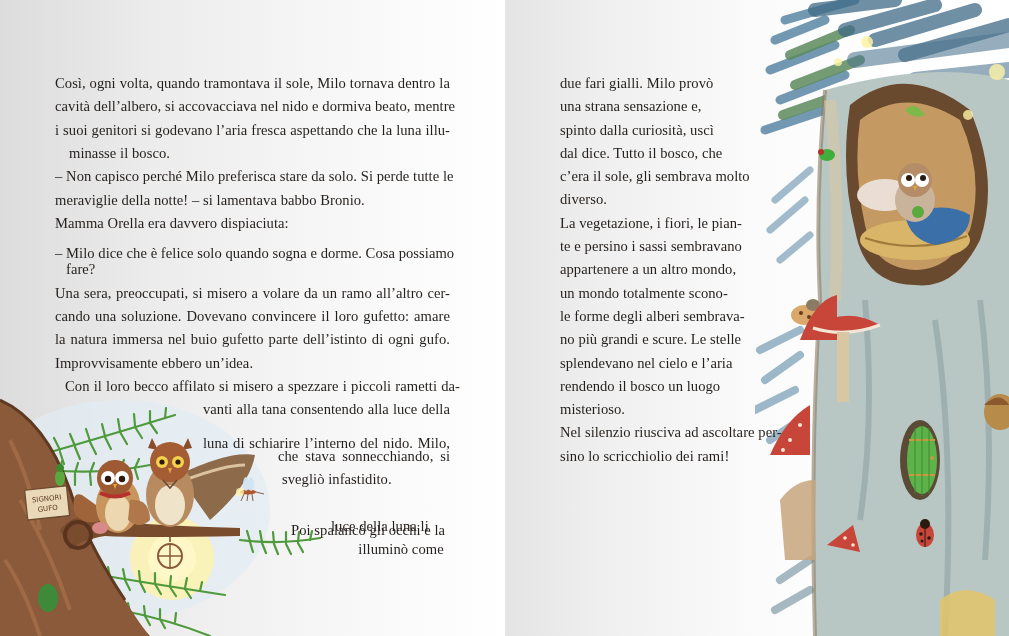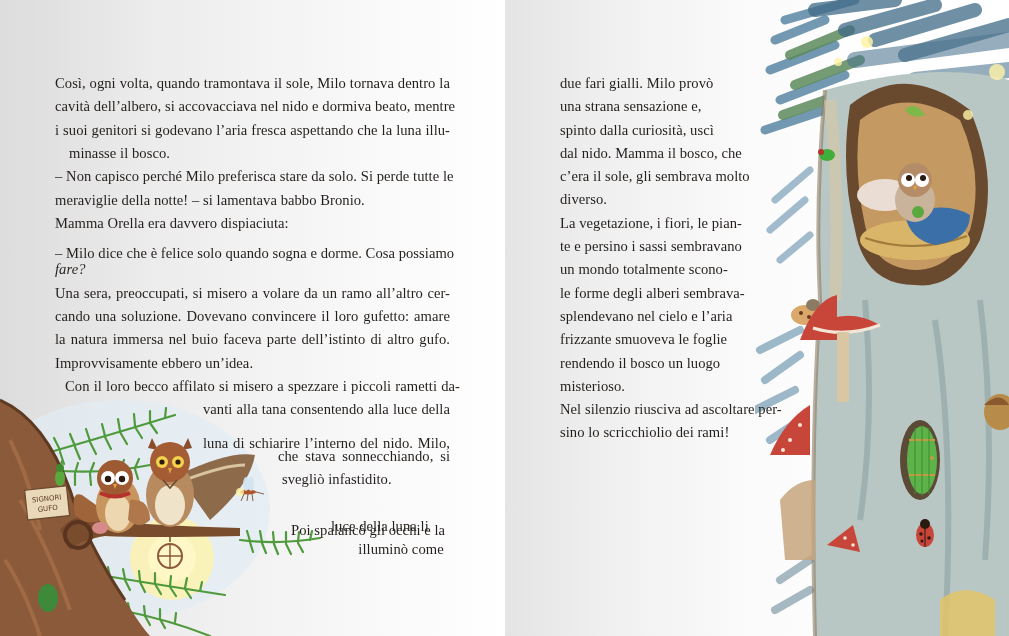--- a/index.html
+++ b/index.html
@@ -110,52 +110,53 @@
 
       <div id="left-lines">
           <span class="line" style="position: absolute; left: 55px; top: 72px; width: 395px; text-align: justify; text-align-last: justify;">Così, ogni volta, quando tramontava il sole, Milo tornava dentro la</span>
           <span class="line" style="position: absolute; left: 55px; top: 95.3px; width: 395px; text-align: justify; text-align-last: justify;">cavità dell’albero, si accovacciava nel nido e dormiva beato, mentre</span>
           <span class="line" style="position: absolute; left: 55px; top: 118.6px; width: 395px; text-align: justify; text-align-last: justify;">i suoi genitori si godevano l’aria fresca aspettando che la luna illu-</span>
           <span class="line" style="position: absolute; left: 69px; top: 141.9px; width: 395px;">minasse il bosco.</span>
           <span class="line" style="position: absolute; left: 55px; top: 165.2px; width: 395px; text-align: justify; text-align-last: justify;">– Non capisco perché Milo preferisca stare da solo. Si perde tutte le</span>
           <span class="line" style="position: absolute; left: 55px; top: 188.5px; width: 395px;">meraviglie della notte! –  si lamentava babbo Bronio.</span>
           <span class="line" style="position: absolute; left: 55px; top: 211.8px; width: 395px;">Mamma Orella era davvero dispiaciuta:</span>
           <span class="line" style="position: absolute; left: 55px; top: 242px; width: 395px; text-align: justify; text-align-last: justify;">– Milo dice che è felice solo quando sogna e dorme. Cosa possiamo</span>
-          <span class="line" style="position: absolute; left: 55px; top: 258.4px; width: 395px; font-style: italic;">fare?</span>
+          <span class="line" style="position: absolute; left: 66px; top: 258.4px; width: 395px;">fare?</span>
           <span class="line" style="position: absolute; left: 55px; top: 281.7px; width: 395px; text-align: justify; text-align-last: justify;">Una sera, preoccupati, si misero a volare da un ramo all’altro cer-</span>
           <span class="line" style="position: absolute; left: 55px; top: 305px; width: 395px; text-align: justify; text-align-last: justify;">cando una soluzione. Dovevano convincere il loro gufetto: amare</span>
-          <span class="line" style="position: absolute; left: 55px; top: 328.3px; width: 395px; text-align: justify; text-align-last: justify;">la natura immersa nel buio faceva parte dell’istinto di altro gufo.</span>
+          <span class="line" style="position: absolute; left: 55px; top: 328.3px; width: 395px; text-align: justify; text-align-last: justify;">la natura immersa nel buio gufetto parte dell’istinto di ogni gufo.</span>
           <span class="line" style="position: absolute; left: 55px; top: 351.6px; width: 395px;">Improvvisamente ebbero un’idea.</span>
           <span class="line" style="position: absolute; left: 65px; top: 374.9px; width: 395px; text-align: justify; text-align-last: justify;">Con il loro becco affilato si misero a spezzare i piccoli rametti da-</span>
           <span class="line" style="position: absolute; left: 203px; top: 398.2px; width: 247px; text-align: justify; text-align-last: justify;">vanti alla tana consentendo alla luce della</span>
           <span class="line" style="position: absolute; left: 203px; top: 432px; width: 247px; text-align: justify; text-align-last: justify; font-family: Liberation Serif, serif;">luna di schiarire l’interno del nido. Milo,</span>
           <span class="line" style="position: absolute; left: 278px; top: 444.8px; width: 172px; text-align: justify; text-align-last: justify;">che stava sonnecchiando, si</span>
           <span class="line" style="position: absolute; left: 282px; top: 468.1px; width: 150px;">svegliò infastidito.</span>
           <span class="line" style="position: absolute; left: 291px; top: 519px; width: 155px;">Poi spalancò gli occhi e la</span>
           <span class="line" style="position: absolute; left: 331px; top: 514.7px; width: 120px;">luce della luna li</span>
           <span class="line" style="position: absolute; left: 346px; top: 538px; width: 110px; text-align: center;">illuminò come</span>
         </div>
     </div>
   </div>
 
   <div class="page page-right">
 
     <div class="text-block right-text">
       <span class="line">due fari gialli. Milo provò</span>
       <span class="line">una strana sensazione e,</span>
       <span class="line">spinto dalla curiosità, uscì</span>
-      <span class="line">dal nido. Mamma il bosco, che</span>
+      <span class="line">dal dice. Tutto il bosco, che</span>
       <span class="line">c’era il sole, gli sembrava molto</span>
       <span class="line">diverso.</span>
       <span class="line">La vegetazione, i fiori, le pian-</span>
       <span class="line">te e persino i sassi sembravano</span>
+      <span class="line">appartenere a un altro mondo,</span>
       <span class="line">un mondo totalmente scono-</span>
       <span class="line">le forme degli alberi sembrava-</span>
+      <span class="line">no più grandi e scure. Le stelle</span>
       <span class="line">splendevano nel cielo e l’aria</span>
-      <span class="line">frizzante smuoveva le foglie</span>
       <span class="line">rendendo il bosco un luogo</span>
       <span class="line">misterioso.</span>
       <span class="line">Nel silenzio riusciva ad ascoltare per-</span>
       <span class="line">sino lo scricchiolio dei rami!</span>
     </div>
 
     <div class="illus" style="left:250px; top:0; width:254px; height:636px;">
       <svg width="254" height="636" viewBox="0 0 254 636">
 
         <g stroke-linecap="round" fill="none">

